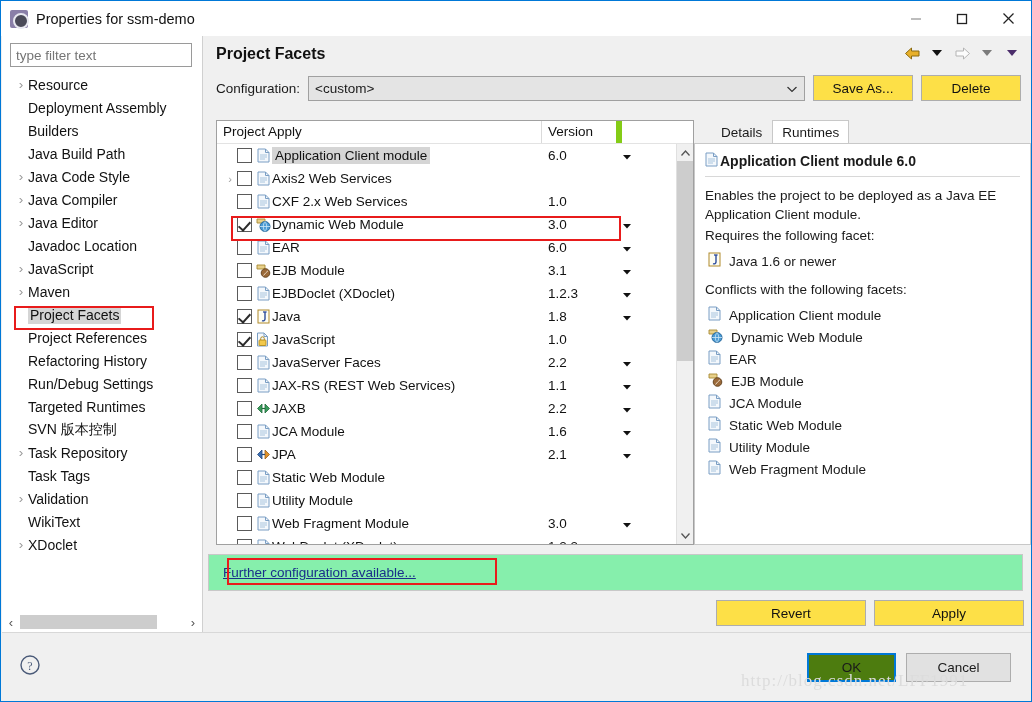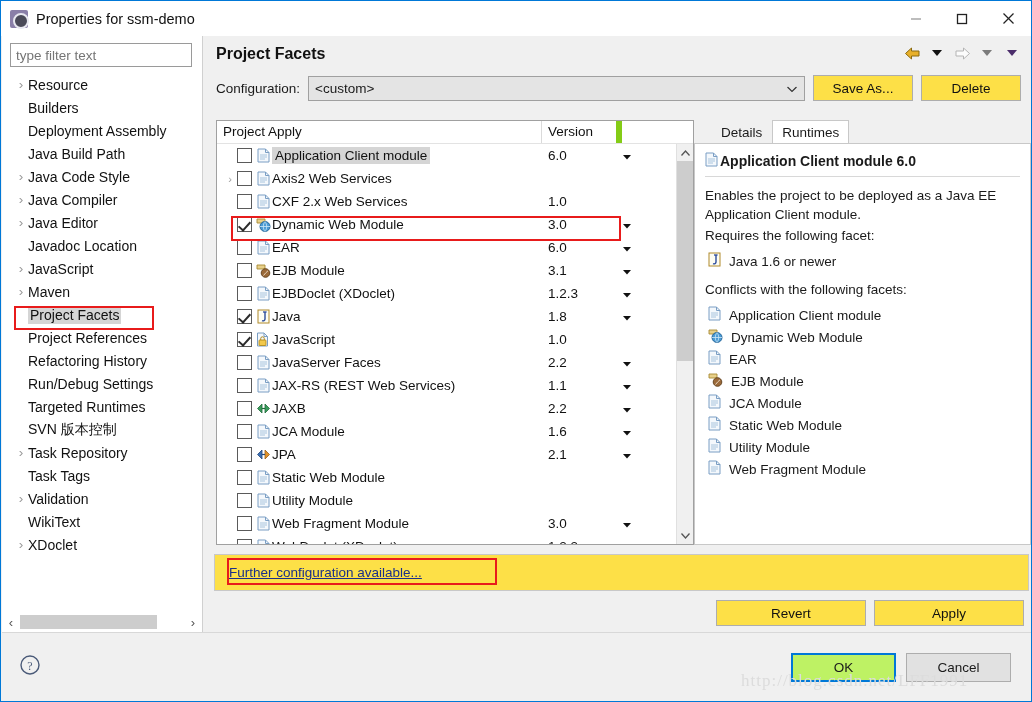--- a/index.html
+++ b/index.html
@@ -306,23 +306,23 @@
   .det-sub { font-size: 13.5px; margin-bottom: 7px; }
   .det-li {
     display: flex; align-items: center; gap: 8px;
     font-size: 13.5px;
     height: 22px;
     padding-left: 3px;
   }
 
   
   #infobar {
-    position: absolute; left: 213px; top: 553px;
+    position: absolute; left: 207px; top: 553px;
     width: 815px; height: 37px;
-    background: #fde047;
+    background: #86efac;
     border: 1px solid #c8c8c8;
     display: flex; align-items: center;
     padding-left: 14px;
   }
   #further-link {
     font-size: 13.5px;
     color: #1a2f8a;
     text-decoration: underline;
     white-space: nowrap;
   }
@@ -345,23 +345,23 @@
   }
   #help-icon {
     position: absolute; left: 17px; top: 21px;
     width: 22px; height: 22px;
   }
   #ok-cancel {
     position: absolute; right: 20px; top: 20px;
     display: flex; gap: 10px;
   }
   #btn-ok {
-    width: 105px; height: 29px;
+    width: 89px; height: 29px;
     border: 2px solid #0078d7;
-    background: #bef264;
+    background: #4d7c0f;
     display: flex; align-items: center; justify-content: center;
     font-size: 13.5px;
   }
   #btn-cancel {
     width: 105px; height: 29px;
     border: 1px solid #adadad;
     background: #e1e1e1;
     display: flex; align-items: center; justify-content: center;
     font-size: 13.5px;
   }
@@ -418,25 +418,25 @@
     <div id="filter-wrap">
       <input id="filter-input" type="text" placeholder="type filter text" style="">
     </div>
     <div id="tree">
         <div class="tree-item">
           <span class="tw">›</span>
           <span class="tree-label tree-label-bg">Resource</span>
         </div>
         <div class="tree-item">
           <span class="tw"></span>
+          <span class="tree-label tree-label-bg">Deployment Assembly</span>
+        </div>
+        <div class="tree-item">
+          <span class="tw"></span>
           <span class="tree-label tree-label-bg">Builders</span>
-        </div>
-        <div class="tree-item">
-          <span class="tw"></span>
-          <span class="tree-label tree-label-bg">Deployment Assembly</span>
         </div>
         <div class="tree-item">
           <span class="tw"></span>
           <span class="tree-label tree-label-bg">Java Build Path</span>
         </div>
         <div class="tree-item">
           <span class="tw">›</span>
           <span class="tree-label tree-label-bg">Java Code Style</span>
         </div>
         <div class="tree-item">

